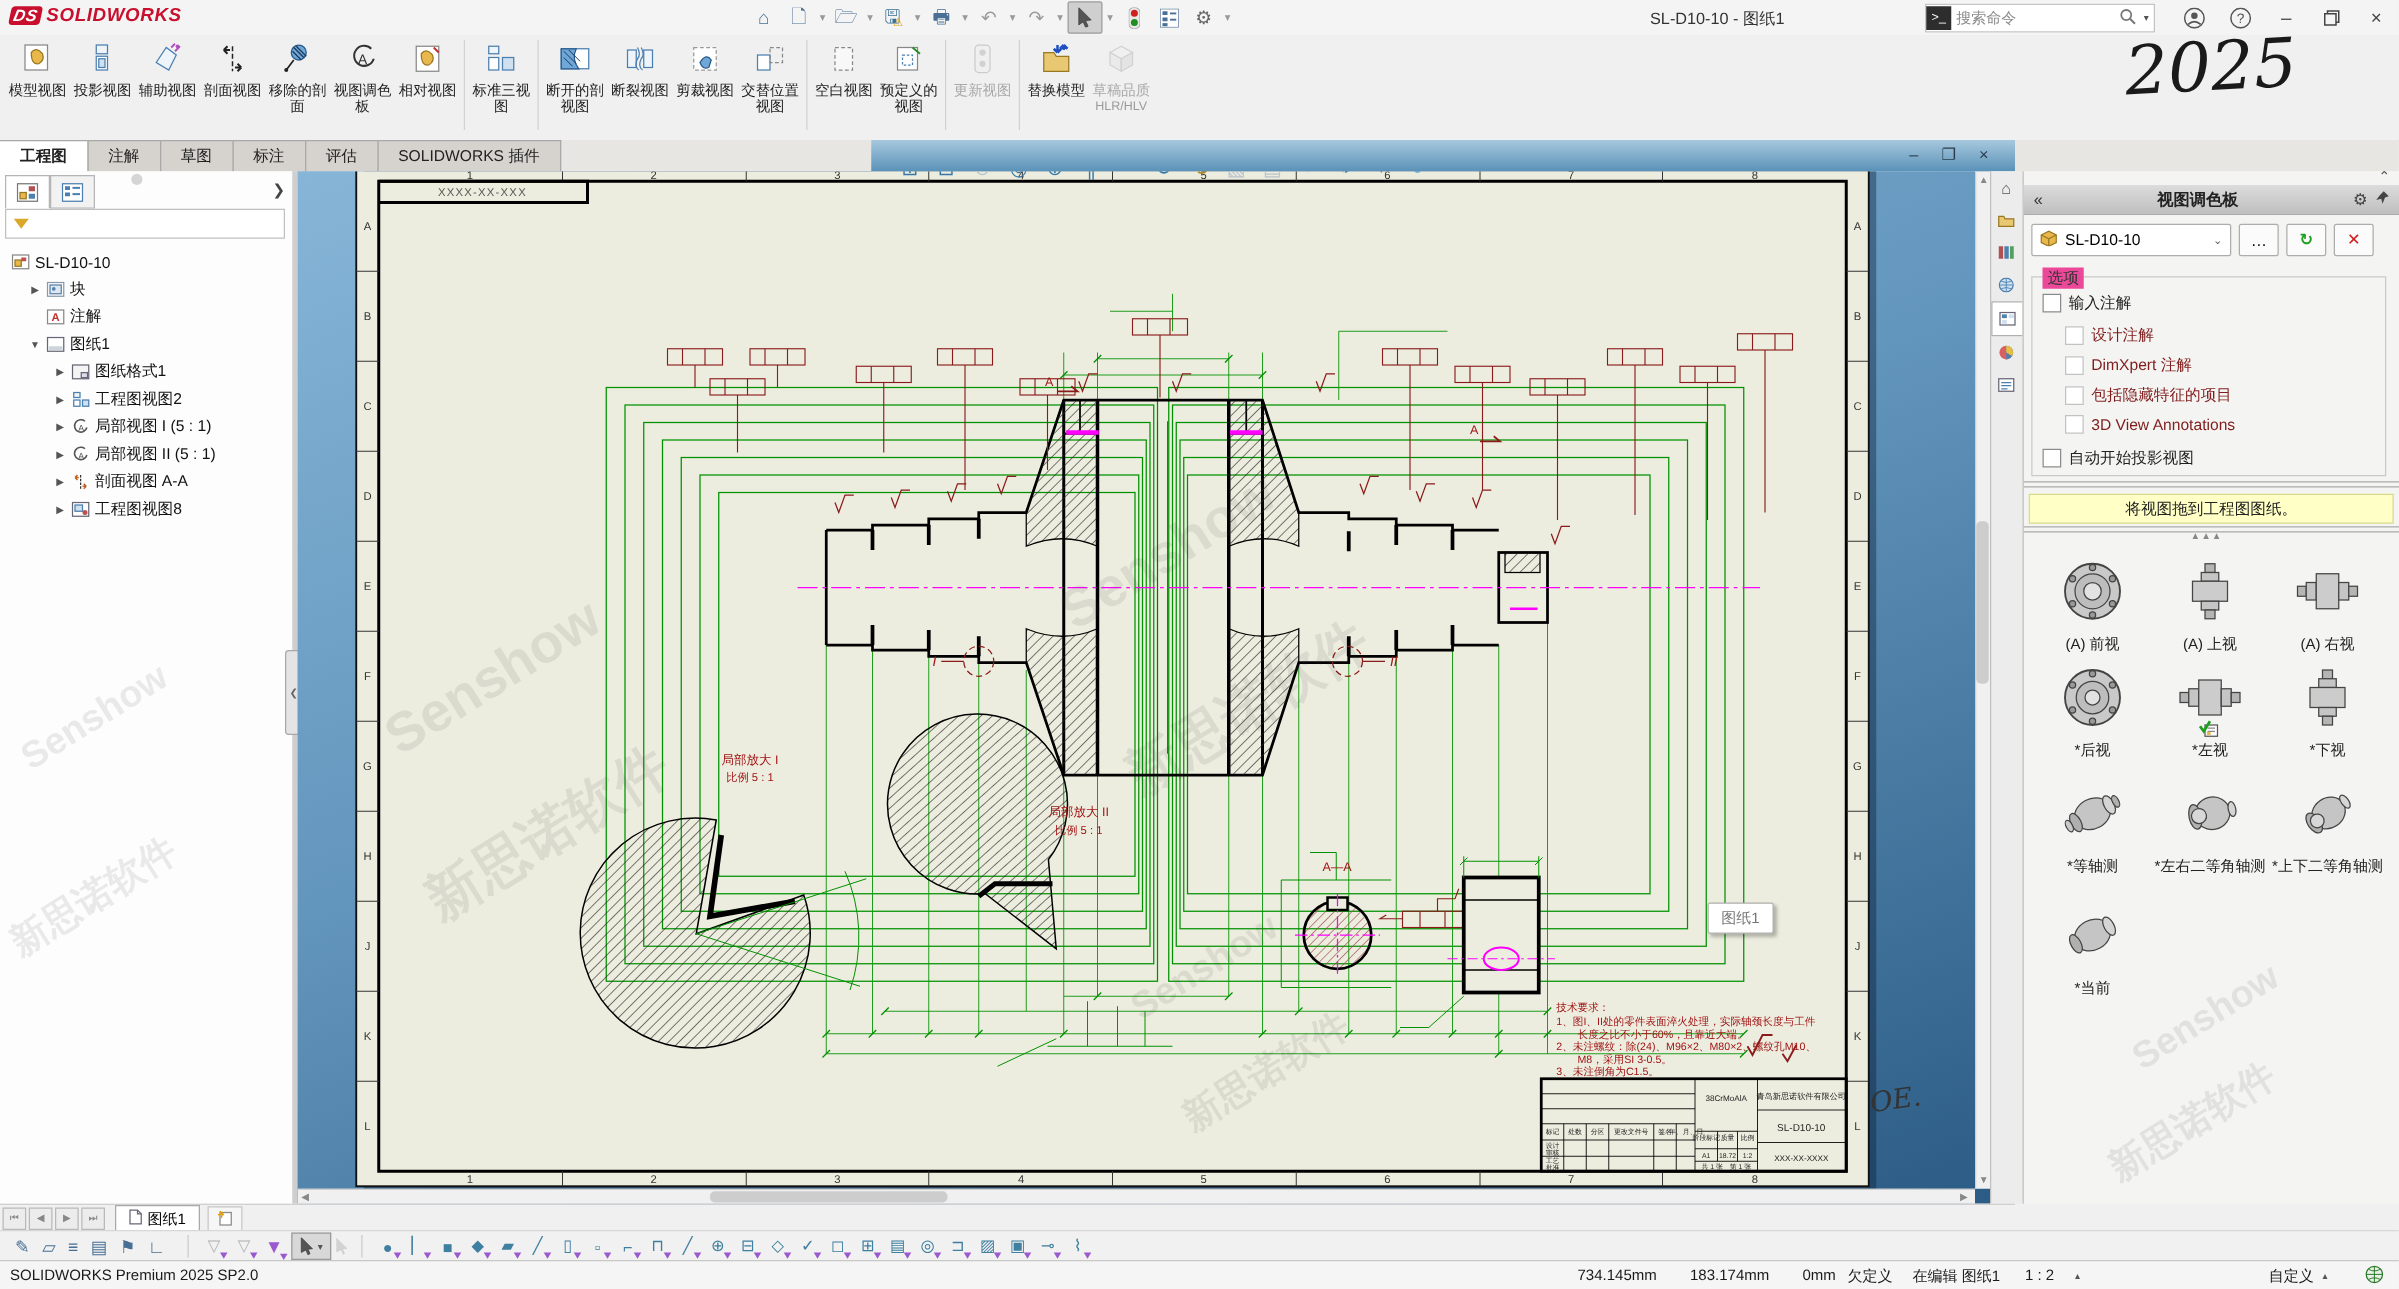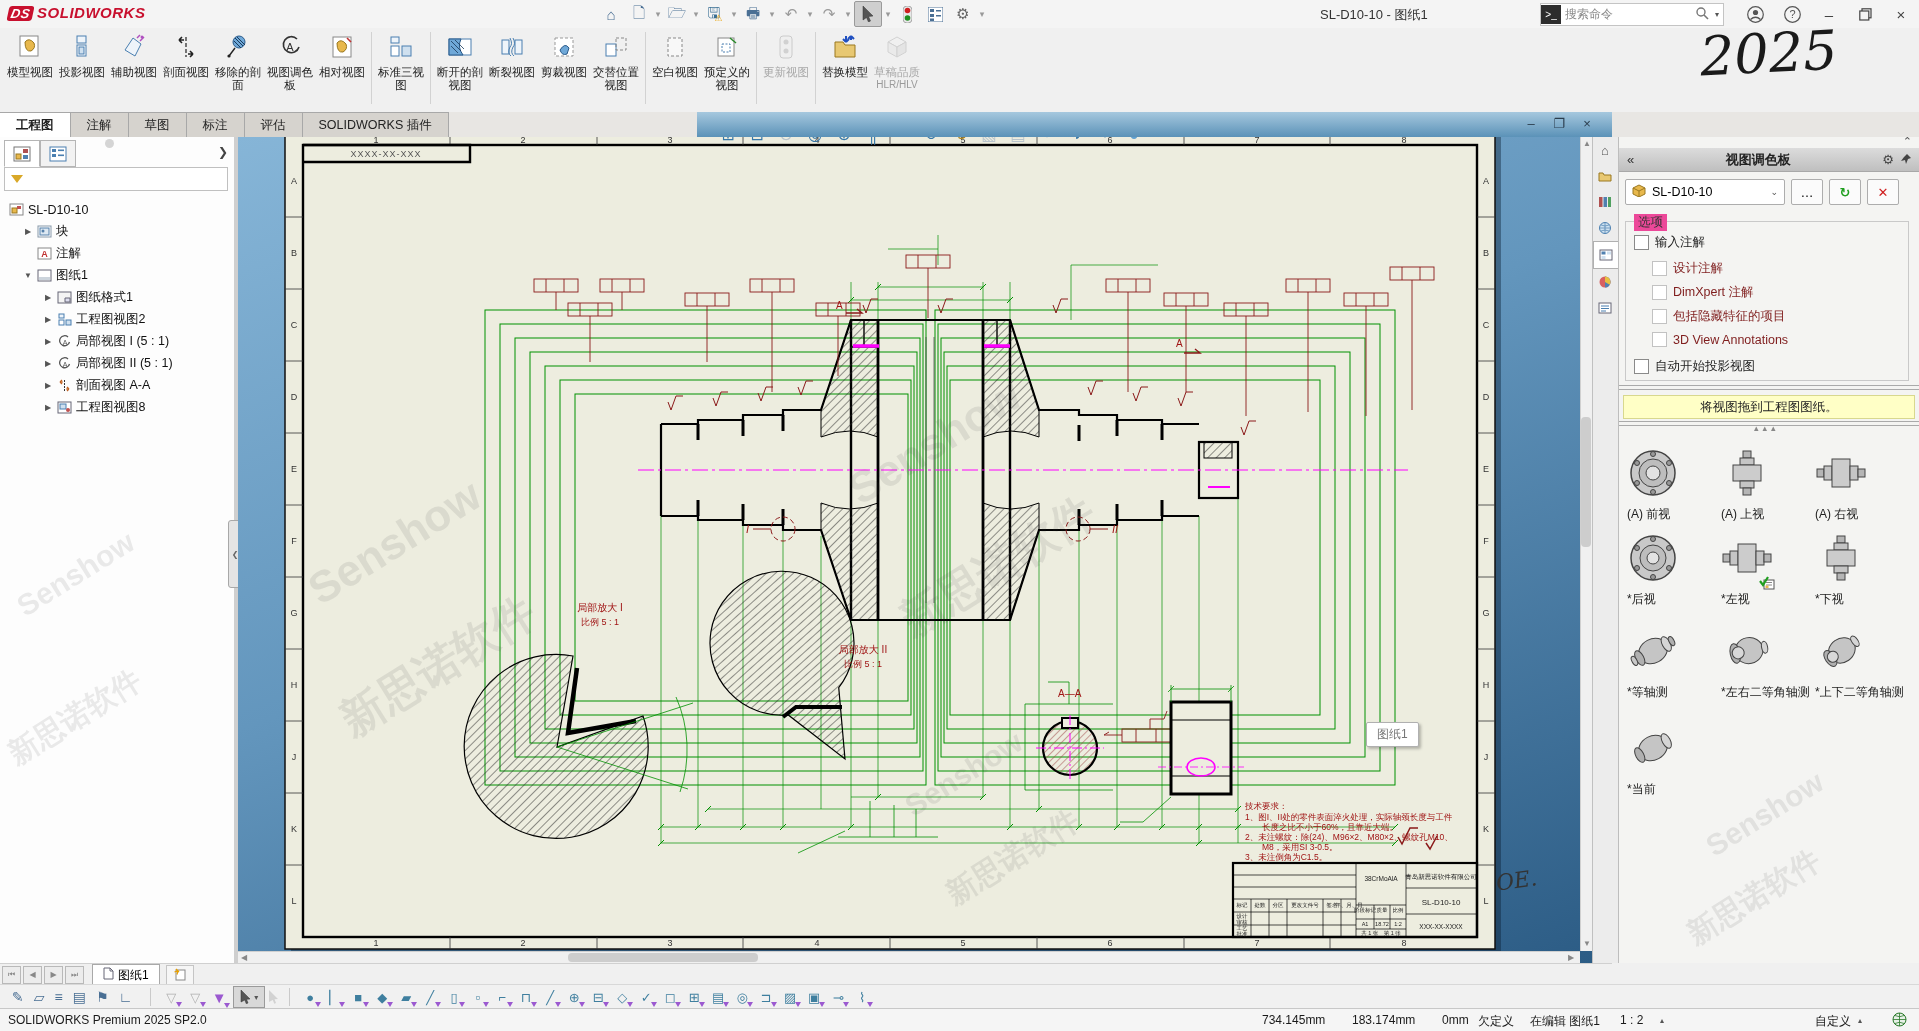--- a/index.html
+++ b/index.html
@@ -72,21 +72,21 @@
   .mrow{position:absolute;left:6px;top:42px;display:flex;align-items:center}
   .mbox{width:158px;height:24px;border:1px solid #adadad;background:#fff;display:flex;align-items:center;font-size:12.5px;border-radius:2px}
   .sqbtn{width:30px;height:24px;border:1px solid #adadad;background:#fbfbfb;border-radius:2px;margin-left:6px;display:flex;align-items:center;justify-content:center;font-size:13px}
   .group{position:absolute;left:6px;top:84px;width:282px;height:158px;border:1px solid #c9c9c9}
   .group .legend{position:absolute;top:-8px;left:8px;background:#ec4899;padding:0 4px;font-size:12.5px;color:#333}
   .chk{position:absolute;display:flex;align-items:center;font-size:12.5px;color:#222}
   .chk .box{width:13px;height:13px;border:1px solid #8a8a8a;background:#fff;margin-right:6px}
   .chk.dis{color:#7f1d1d}
   .chk.dis .box{border-color:#c2c2c2}
   .msgbar{position:absolute;left:4px;top:258px;width:290px;height:22px;background:#ffffc6;border:1px solid #d8d88e;display:flex;align-items:center;justify-content:center;font-size:12.5px;color:#222}
-  .vcell{position:absolute;width:94px;}
+  .vcell{position:absolute;width:94px;text-align:center}
   .vcell .cap{font-size:12px;color:#222;margin-top:4px;line-height:14px}
   .vcell .th{display:inline-block}
   
   #sheettabs{position:absolute;left:0;top:963px;width:1612px;height:21px;background:#f0f0f0;border-top:1px solid #d0d0d0;display:flex;align-items:center}
   .navb{width:17px;height:16px;border:1px solid #b9b9b9;background:#ececec;color:#888;font-size:8px;text-align:center;line-height:15px;margin-left:2px}
   .stab{height:20px;display:flex;align-items:center;background:#fff;border:1px solid #a9a9a9;border-bottom:none;padding:0 10px;font-size:12px;margin-left:8px}
   .addsheet{width:26px;height:18px;border:1px solid #c5c5c5;background:#f6f6f6;margin-left:6px;display:flex;align-items:center;justify-content:center}
   
   #btoolbar{position:absolute;left:0;top:984px;width:1919px;height:24px;background:#f1f1f1;border-top:1px solid #d8d8d8;display:flex;align-items:center}
   .bgrp{font-size:14px;color:#35708e;letter-spacing:10px;margin-left:12px;white-space:nowrap}

